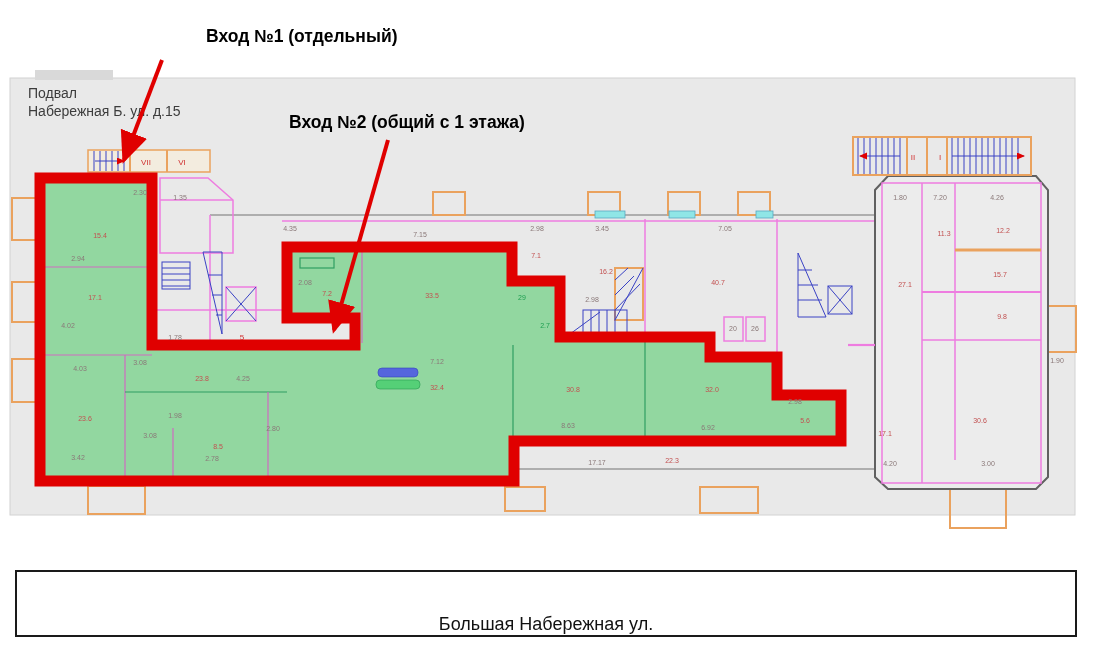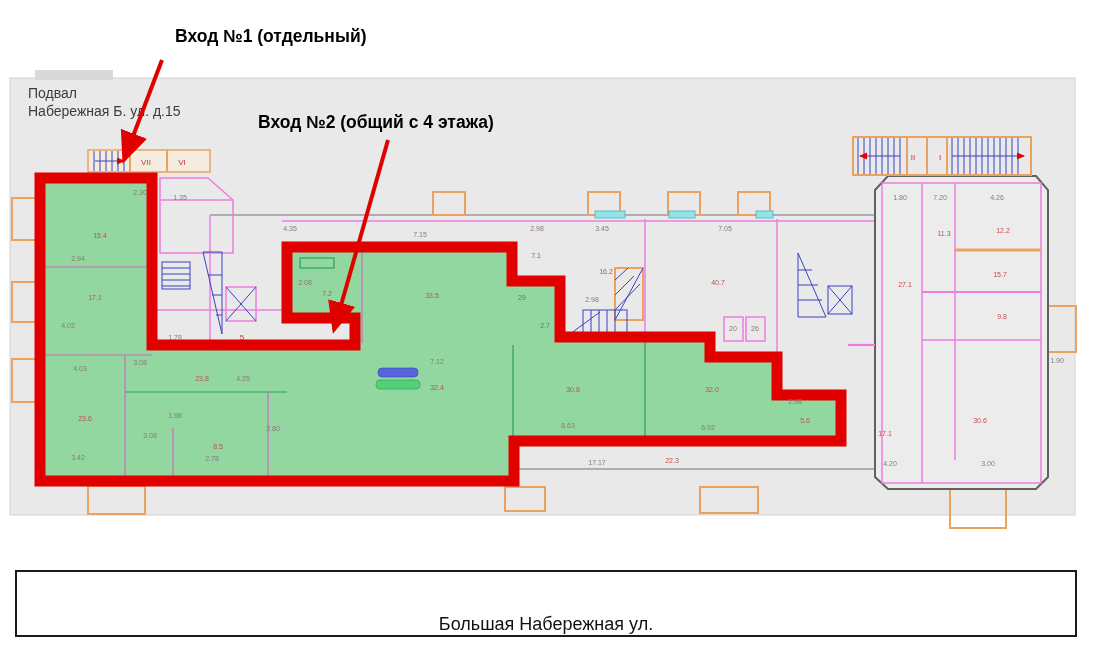--- a/index.html
+++ b/index.html
@@ -1,18 +1,18 @@
 <!DOCTYPE html>
 <html style="--red: #e00000; --green: #92d7a0; --wall: #ee7ce0; --orange: #eaa25e; --blue: #3a42c4; --cyan: #8fe6e6; --gray_bg: #e9e9e9;"><head>
 <meta charset="utf-8">
 <style>
   html,body{margin:0;padding:0;background:#ffffff;}
   .stage{position:relative;width:1095px;height:672px;background:#fff;overflow:hidden;
          font-family:"Liberation Sans", sans-serif;}
-  .annotation{position:absolute;font-weight:bold;font-size:17.5px;color:#000;white-space:nowrap;}
+  .annotation{position:absolute;font-weight:bold;font-size:17.5px;color:#000;white-space:nowrap;margin-left:31px;}
   .a1{left:175px;top:26px;}
   .a2{left:258px;top:112px;}
   .street-box{position:absolute;left:15px;top:570px;width:1058px;height:63px;
               border:2px solid #1a1a1a;display:flex;align-items:flex-end;justify-content:center;
               font-size:18px;color:#111;background:#fff;}
   svg{position:absolute;left:0;top:0;}
   .planbg{fill:var(--gray_bg);stroke:#d2d2d2;stroke-width:1;}
   .wall-pink{stroke:var(--wall);stroke-width:1.5;fill:none;}
   .wall-pink2{stroke:var(--wall);stroke-width:2.2;fill:none;}
   .wall-gray{stroke:#9a9a9a;stroke-width:1.6;fill:none;}
@@ -263,18 +263,18 @@
     <text x="28" y="98" class="title-txt">Подвал</text>
     <text x="28" y="116" class="title-txt">Набережная Б. ул. д.15</text>
 
     <g>
       <line x1="162" y1="60" x2="124" y2="160" class="arrow" marker-end="url(#ah)"></line>
       <line x1="388" y1="140" x2="334" y2="330" class="arrow" marker-end="url(#ah)"></line>
     </g>
   </svg>
 
   <div class="annotation a1">Вход №1 (отдельный)</div>
-  <div class="annotation a2">Вход №2 (общий с 4 этажа)</div>
+  <div class="annotation a2">Вход №2 (общий с 1 этажа)</div>
 
   <div class="street-box">
     <span>Большая Набережная ул.</span>
   </div>
 </div>
 
 </body></html>

